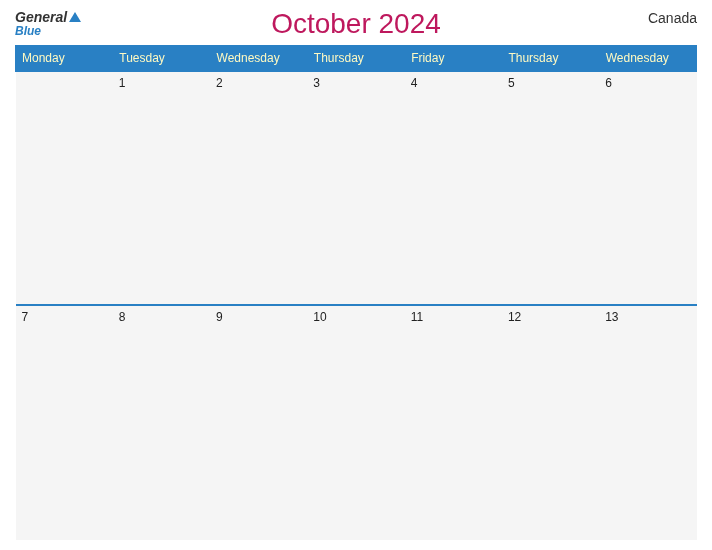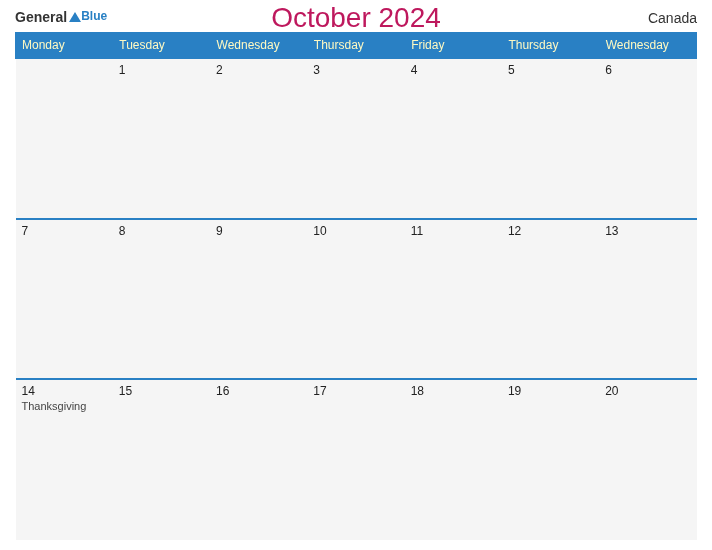--- a/index.html
+++ b/index.html
@@ -20,25 +20,26 @@
     }
     .header {
       display: flex;
       align-items: center;
       justify-content: space-between;
       margin-bottom: 6px;
       position: relative;
     }
     .logo {
       display: flex;
-      flex-direction: row;
+      flex-direction: column;
       align-items: flex-start;
       font-size: 13px;
       font-weight: bold;
       line-height: 1.1;
+      font-style: italic;
     }
     .logo-general {
       color: #333;
       font-size: 14px;
     }
     .logo-blue {
       color: #2980c4;
       font-size: 12px;
     }
     .logo-line {
@@ -173,39 +174,15 @@
           <td>
             <span class="day-number">11</span>
           </td>
           <td>
             <span class="day-number">12</span>
           </td>
           <td>
             <span class="day-number">13</span>
           </td>
         </tr>
-        <tr>
-          <td>
-            <span class="day-number">14</span>
-            <span class="day-event">Thanksgiving</span>
-          </td>
-          <td>
-            <span class="day-number">15</span>
-          </td>
-          <td>
-            <span class="day-number">16</span>
-          </td>
-          <td>
-            <span class="day-number">17</span>
-          </td>
-          <td>
-            <span class="day-number">18</span>
-          </td>
-          <td>
-            <span class="day-number">19</span>
-          </td>
-          <td>
-            <span class="day-number">20</span>
-          </td>
-        </tr>
       </tbody>
   </table>
 </div>
 
 </body></html>

